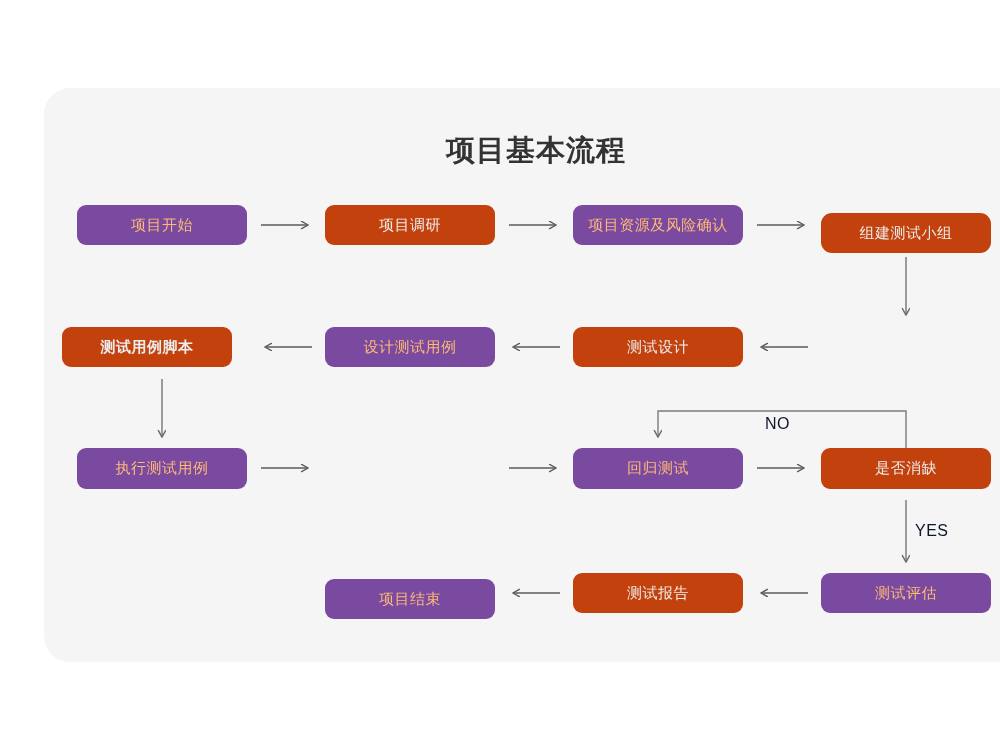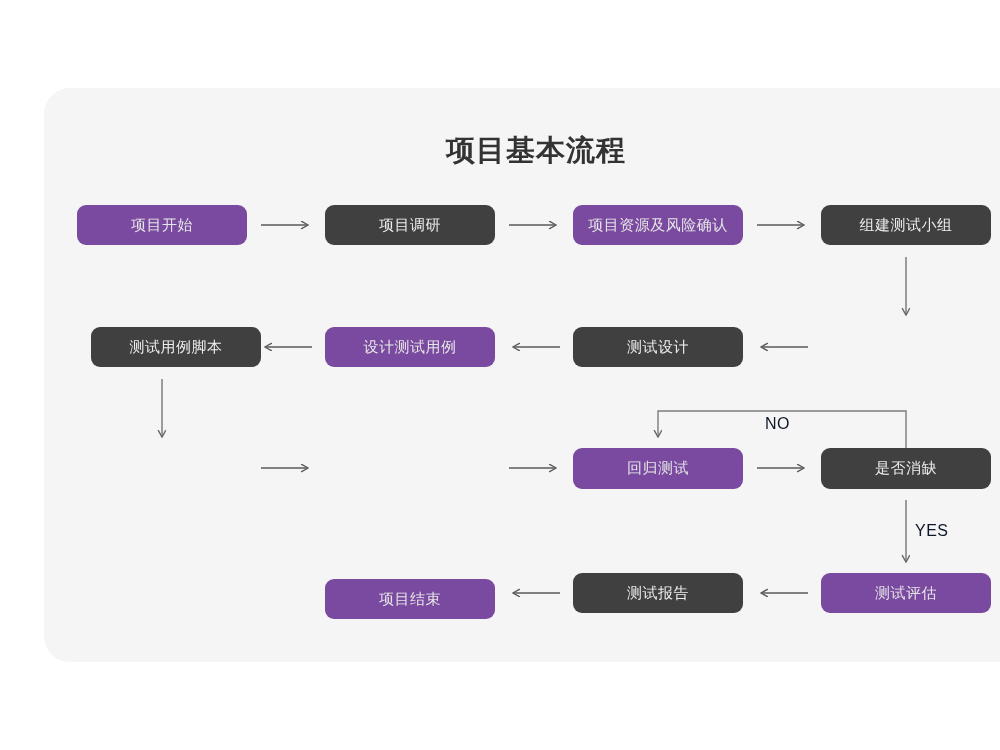--- a/index.html
+++ b/index.html
@@ -68,24 +68,24 @@
     justify-content: center;
     text-align: center;
     font-size: 15px;
     line-height: 1.35;
     letter-spacing: 0.5px;
     white-space: pre-line;
     user-select: none;
   }
   .node.purple {
     background: #7a4aa0;
-    color: #e5e5e5;
+    color: #fdba74;
   }
   .node.gray {
-    background: #404040;
+    background: #c2410c;
     color: #ededed;
   }
 
   
   .wire-label {
     position: absolute;
     font-size: 16px;
     color: #0f172a;
     letter-spacing: 0.5px;
     white-space: nowrap;
@@ -130,26 +130,27 @@
 
     <line x1="870" y1="500" x2="870" y2="562" stroke="#7c7c7c" stroke-width="1.5" marker-end="url(#arrowOpenV)"></line>
 
     <line x1="772" y1="593" x2="725" y2="593" stroke="#5a5a5a" stroke-width="1.3" marker-end="url(#arrowOpen)"></line>
     <line x1="524" y1="593" x2="477" y2="593" stroke="#5a5a5a" stroke-width="1.3" marker-end="url(#arrowOpen)"></line>
   </svg>
 
   <div class="node purple" style="left:41px;  top:205px; width:170px; height:40px;">项目开始</div>
   <div class="node gray" style="left:289px; top:205px; width:170px; height:40px;">项目调研</div>
   <div class="node purple" style="left:537px; top:205px; width:170px; height:40px;">项目资源及风险确认</div>
-  <div class="node gray" style="left:785px; top:205px; width:170px; height:40px;">组建测试小组</div>
+  <div class="node gray" style="left:785px; top:213px; width:170px; height:40px;border-radius:11px;">组建测试小组</div>
 
-  <div class="node gray" style="left:55px;  top:327px; width:170px; height:40px;">测试用例脚本</div>
+  <div class="node gray" style="left:26px;  top:327px; width:170px; height:40px;font-weight:bold;">测试用例脚本</div>
   <div class="node purple" style="left:289px; top:327px; width:170px; height:40px;">设计测试用例</div>
   <div class="node gray" style="left:537px; top:327px; width:170px; height:40px;">测试设计</div>
 
+  <div class="node purple" style="left:41px;  top:448px; width:170px; height:41px;">执行测试用例</div>
   <div class="node purple" style="left:537px; top:448px; width:170px; height:41px;">回归测试</div>
   <div class="node gray" style="left:785px; top:448px; width:170px; height:41px;">是否消缺</div>
 
   <div class="node purple" style="left:289px; top:579px; width:170px; height:40px;">项目结束</div>
   <div class="node gray" style="left:537px; top:573px; width:170px; height:40px;">测试报告</div>
   <div class="node purple" style="left:785px; top:573px; width:170px; height:40px;">测试评估</div>
 
   <div class="wire-label" style="left:729px; top:415px;">NO</div>
   <div class="wire-label" style="left:879px; top:522px;">YES</div>
 

